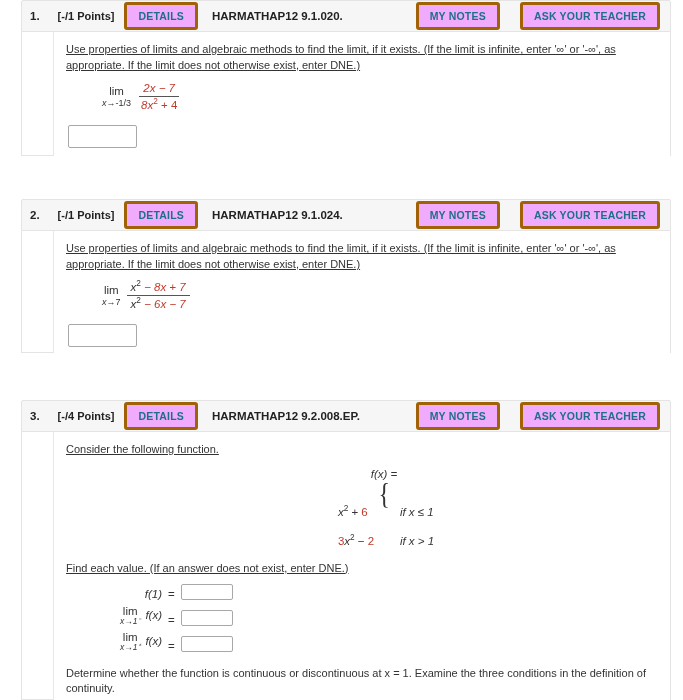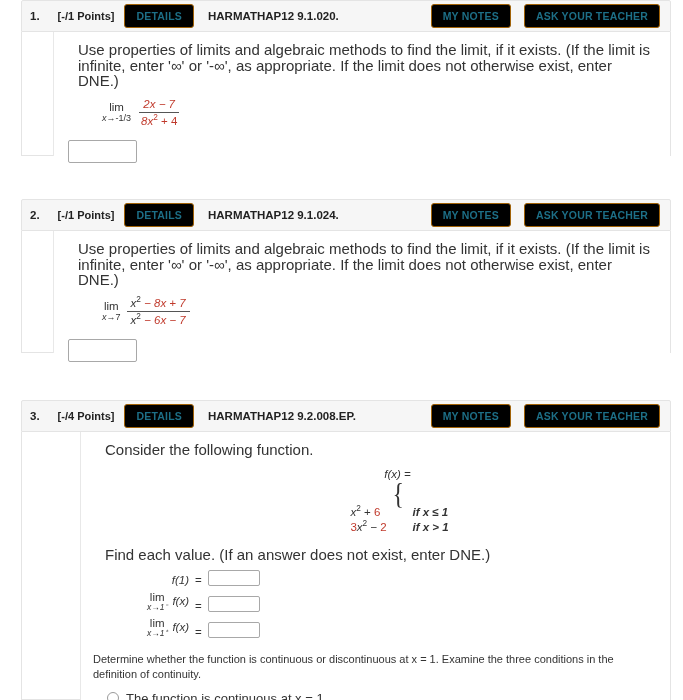--- a/index.html
+++ b/index.html
@@ -52,22 +52,22 @@
   .qpoints {
     font-weight: bold;
     font-size: 11px;
     color: #222;
     white-space: nowrap;
     margin-right: 10px;
     padding-left: 12px;
   }
 
   .btn {
-    border: 1px solid #a16207;
-    background: #000000;
+    border: 3px solid #a16207;
+    background: #f0abfc;
     color: #1d6f87;
     font-family: "Liberation Sans", sans-serif;
     font-weight: bold;
     font-size: 10.5px;
     letter-spacing: 0.2px;
     border-radius: 3px;
     padding: 5px 11px;
     line-height: 12px;
     white-space: nowrap;
     cursor: pointer;
@@ -78,21 +78,21 @@
     font-size: 11.5px;
     color: #222;
     margin-left: 14px;
     white-space: nowrap;
   }
 
   .spacer { flex: 1 1 auto; }
 
   .hdr-right {
     display: flex;
-    gap: 13px;
+    gap: 20px;
     align-items: flex-start;
   }
 
   
   .qbody-wrap {
     position: relative;
     border-left: 1px solid #e4e4e4;
     border-right: 1px solid #e4e4e4;
     border-bottom: 1px solid #e4e4e4;
     box-sizing: border-box;
@@ -101,25 +101,26 @@
   .qbody {
     margin-left: 31px;
     border-left: 1px solid #e8e8e8;
     box-sizing: border-box;
     padding: 10px 14px 14px 12px;
     background: #fff;
     min-height: 40px;
   }
 
   .prompt {
-    font-size: 15px;
+    font-size: 11px;
     line-height: 15.5px;
     color: #333;
     max-width: 600px;
-    margin: 0 0 4px 12px;
+    margin: 0 0 4px 0;
+    text-decoration: underline;
   }
 
   
   .mathrow {
     margin: 8px 0 0 36px;
     display: flex;
     align-items: center;
     font-size: 11.5px;
     color: #333;
   }
@@ -180,24 +181,24 @@
   .fx-label { margin-right: 4px; white-space: nowrap; }
   .brace {
     font-size: 30px;
     line-height: 26px;
     font-weight: 300;
     margin-right: 3px;
     color: #333;
     transform: scaleX(0.8);
     font-family: "Liberation Serif", serif;
   }
-  .cases { display: flex; flex-direction: column; gap: 3px; }
+  .cases { display: flex; flex-direction: column; gap: 17px; }
   .caserow { display: flex; align-items: baseline; white-space: nowrap; }
   .case-expr { min-width: 58px; }
-  .case-cond { margin-left: 4px; font-weight: bold; }
+  .case-cond { margin-left: 4px; }
 
   
   .valrows { margin: 8px 0 0 18px; }
   .valrow {
     display: flex;
     align-items: flex-end;
     margin-bottom: 5px;
   }
   .vallabel {
     width: 78px;
@@ -326,21 +327,21 @@
       <span class="qnum">3.</span>
       <span class="qpoints">[-/4 Points]</span>
       <button class="btn">DETAILS</button>
       <span class="qcode">HARMATHAP12 9.2.008.EP.</span>
       <span class="spacer"></span>
       <span class="hdr-right">
         <button class="btn">MY NOTES</button>
         <button class="btn">ASK YOUR TEACHER</button>
       </span>
     </div>
-    <div class="qbody-wrap" style="height:268px;padding-left:27px;">
+    <div class="qbody-wrap" style="height:268px;">
       <div class="qbody" style="height:268px;">
         <p class="prompt">Consider the following function.</p>
 
         <div class="piecewise">
           <span class="fx-label ital">f(x)  =</span>
           <span class="brace">{</span>
           <span class="cases">
             <span class="caserow">
               <span class="case-expr"><i class="ital">x</i><sup class="exp">2</sup><span> + </span><span class="red">6</span></span>
               <span class="case-cond ital">if x ≤ 1</span>

